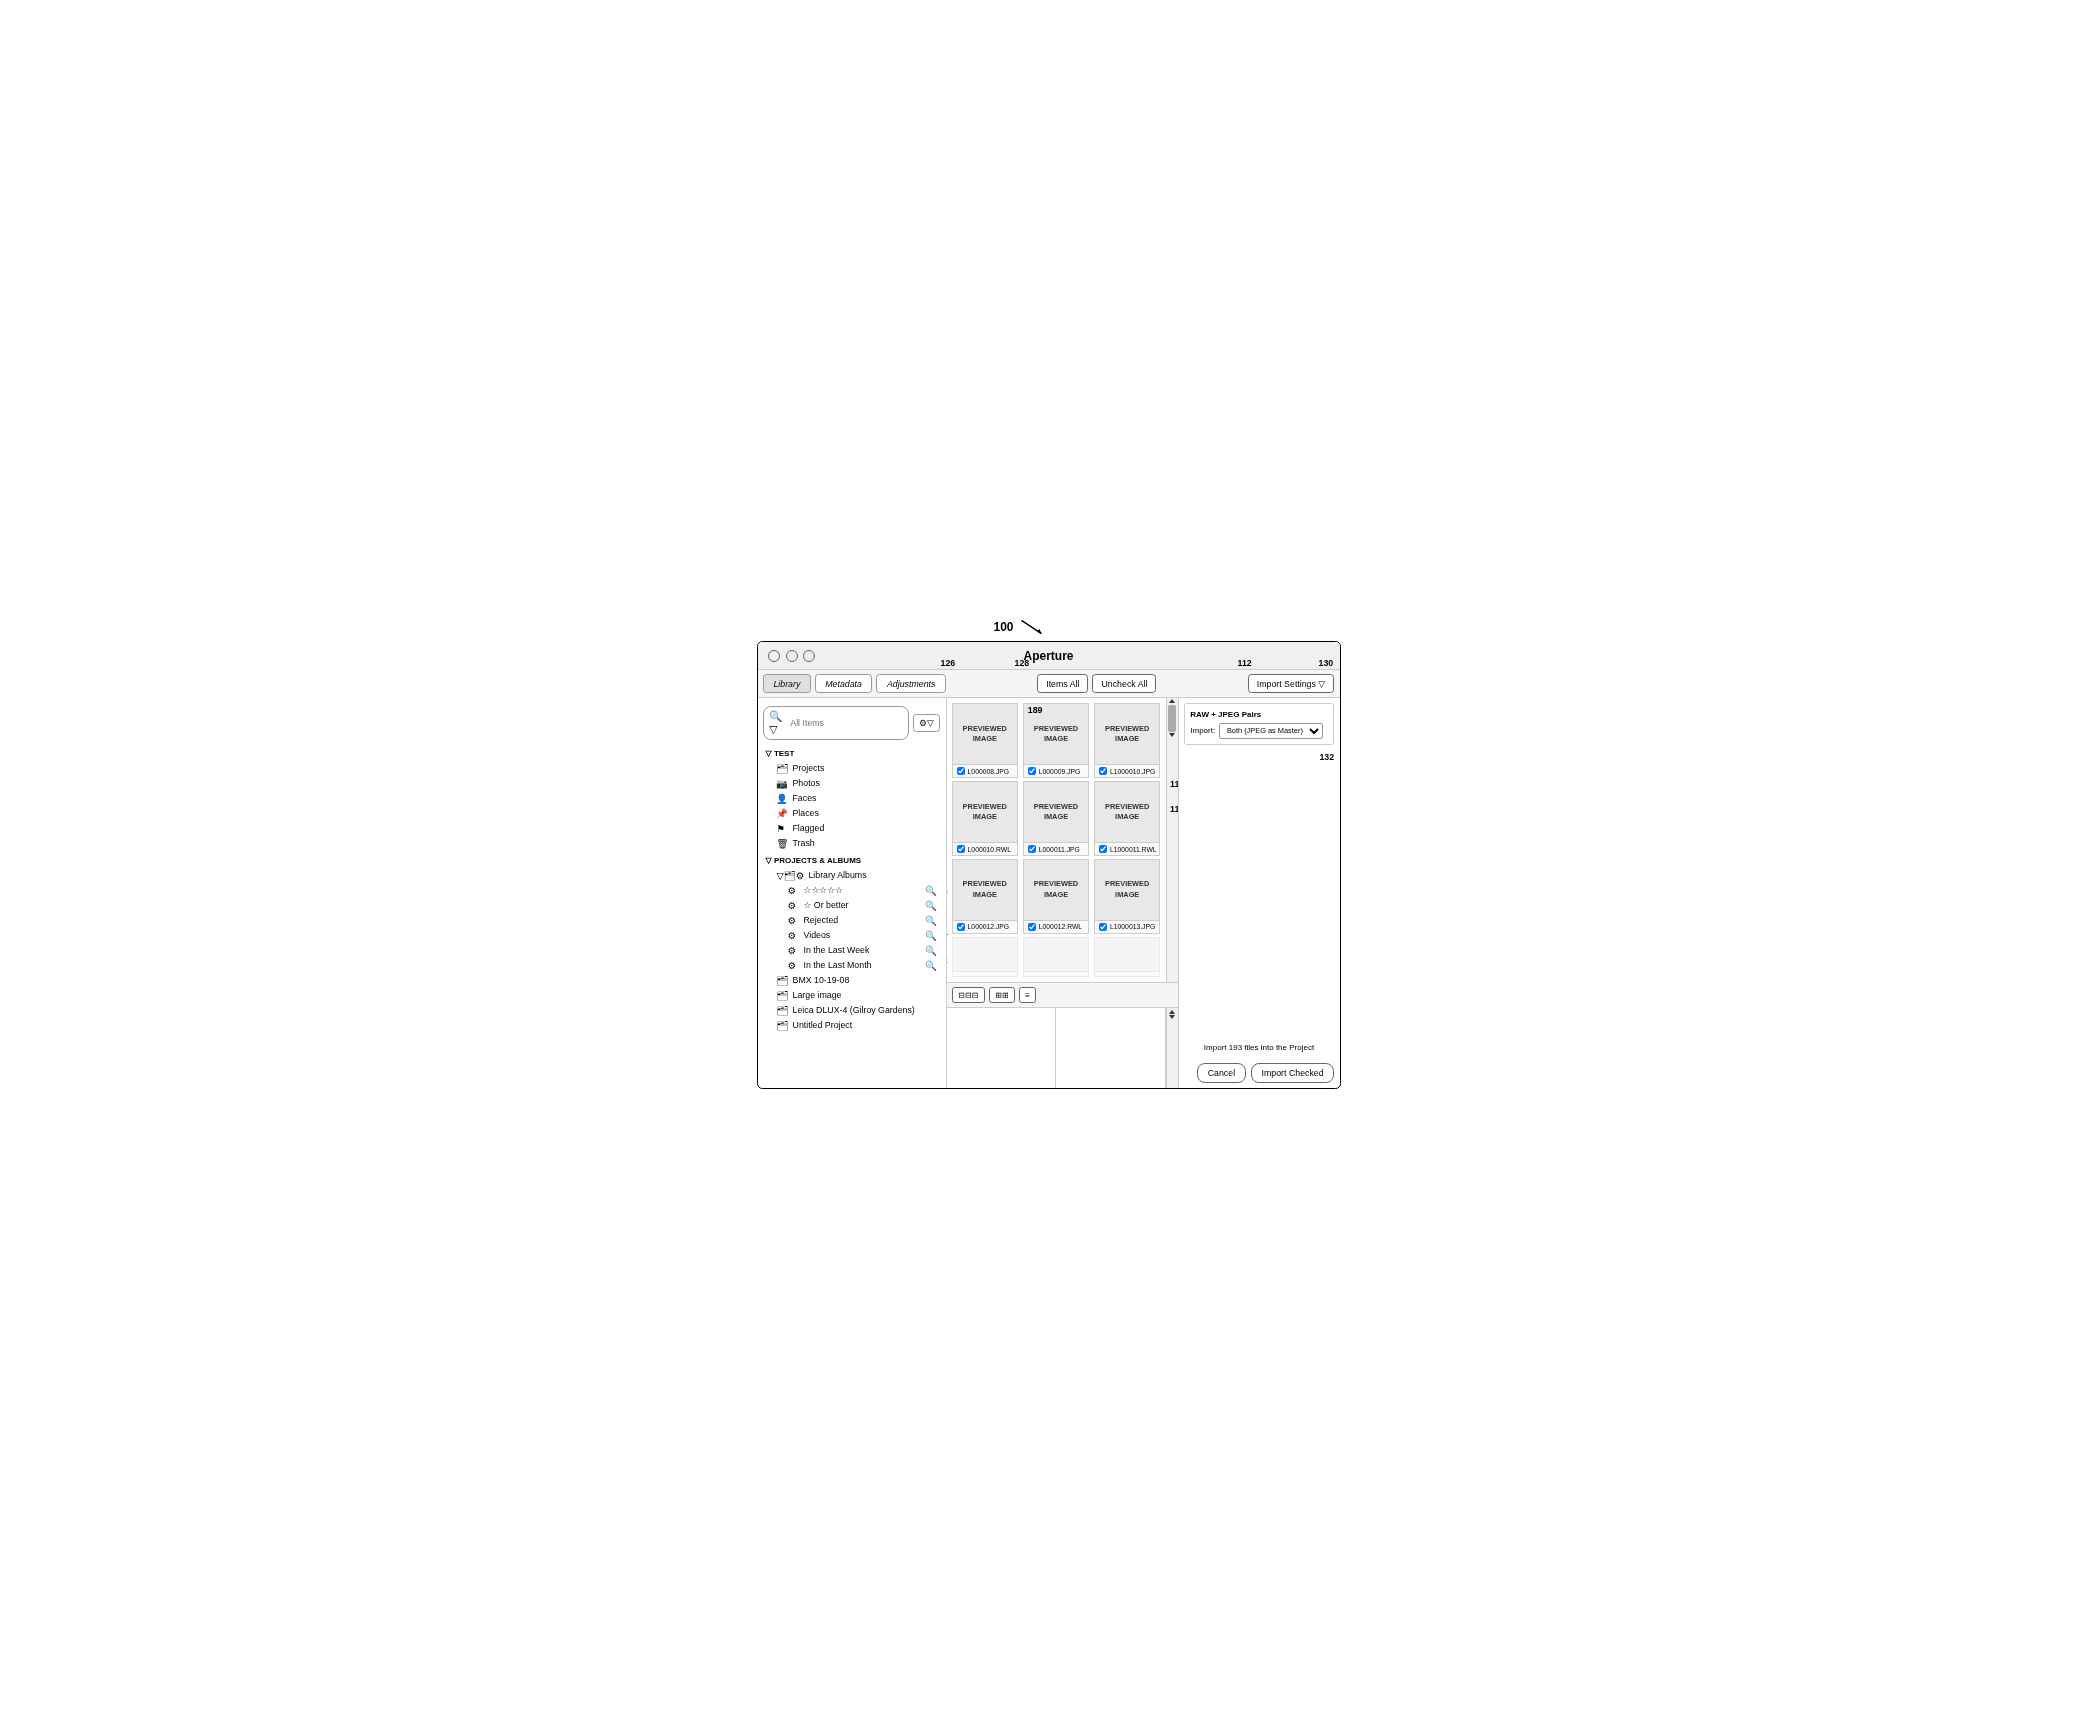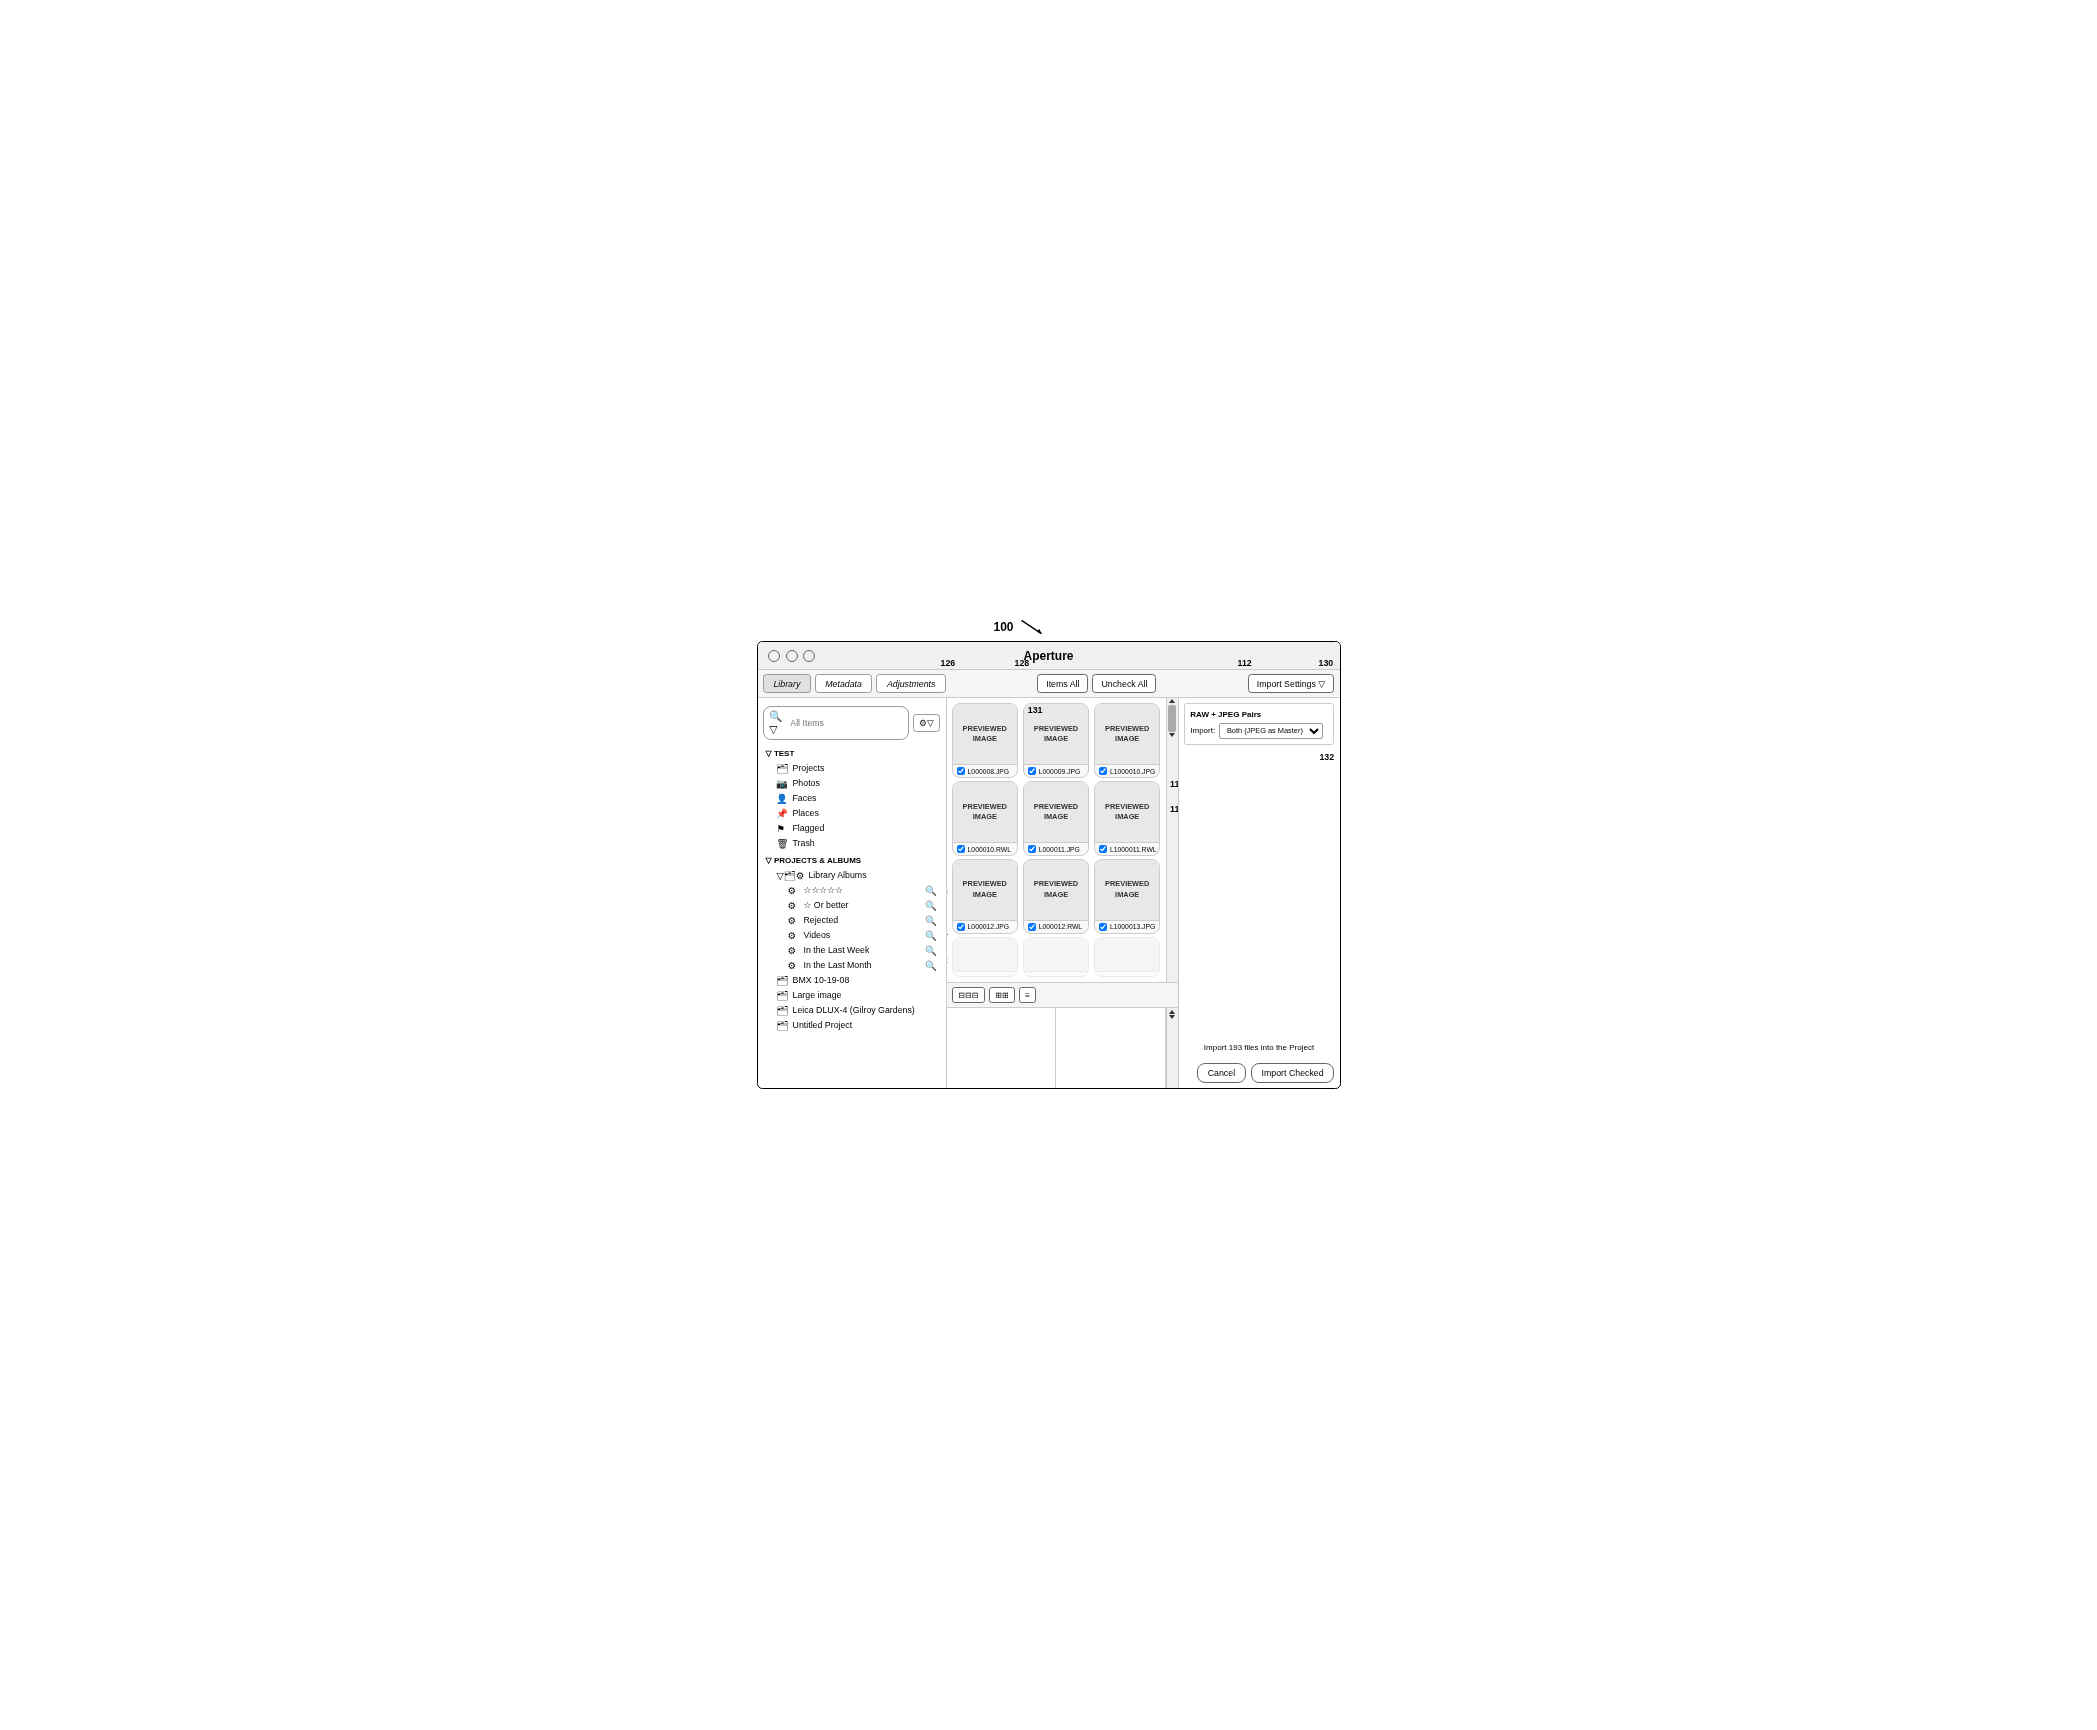--- a/index.html
+++ b/index.html
@@ -219,21 +219,21 @@
     }
 
     .image-grid {
       display: grid;
       grid-template-columns: repeat(3, 1fr);
       gap: 5.4px;
     }
 
     .image-cell {
       border: 0.7px solid #ccc;
-      border-radius: 8px;
+      border-radius: 0;
       overflow: hidden;
       background: #f9f9f9;
       display: flex;
       flex-direction: column;
     }
 
     .image-preview {
       background: #e8e8e8;
       height: 61px;
       display: flex;
@@ -543,21 +543,21 @@
             <span class="item-icon">🗂</span>
             <span>Untitled Project</span>
           </div>
         </div>
       </div>
 
       <div class="main-panel">
 
         <div style="display:flex; flex:1; overflow:hidden; position:relative;">
 
-          <div style="position:absolute; top:6.8px; right:135px; font-size:8.8px; font-weight:bold; z-index:10;">131</div>
+          <div style="position:absolute; top:6.8px; right:135px; font-size:8.8px; font-weight:bold; z-index:10;">189</div>
           <div style="position:absolute; top:81px; right:-6.8px; font-size:8.8px; font-weight:bold; z-index:10;">116</div>
           <div style="position:absolute; top:106px; right:-6.8px; font-size:8.8px; font-weight:bold; z-index:10;">118</div>
           <div style="position:absolute; top:189px; left:-13.5px; font-size:8.8px; font-weight:bold; z-index:10;">120</div>
           <div style="position:absolute; top:230px; left:-13.5px; font-size:8.8px; font-weight:bold; z-index:10;">124</div>
           <div style="position:absolute; top:257px; left:-13.5px; font-size:8.8px; font-weight:bold; z-index:10;">122</div>
 
           <div class="image-grid-area">
 
             <div class="image-grid">
               <div class="image-cell">

